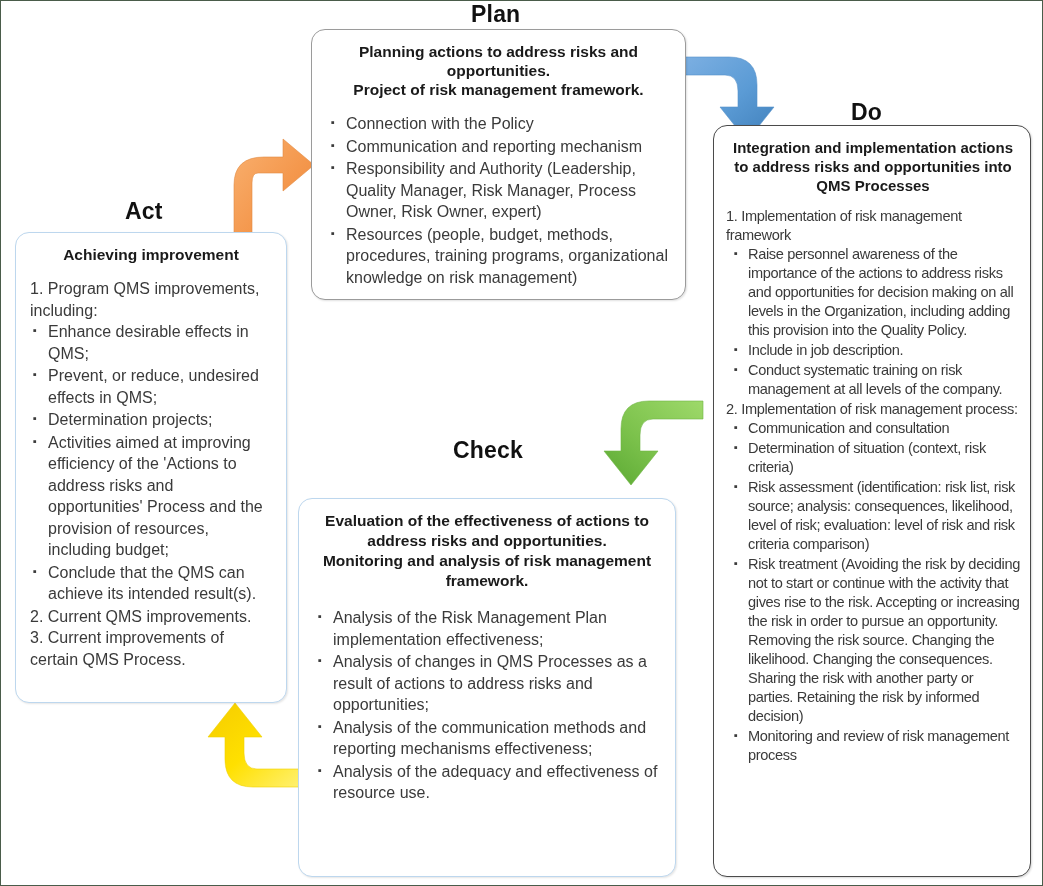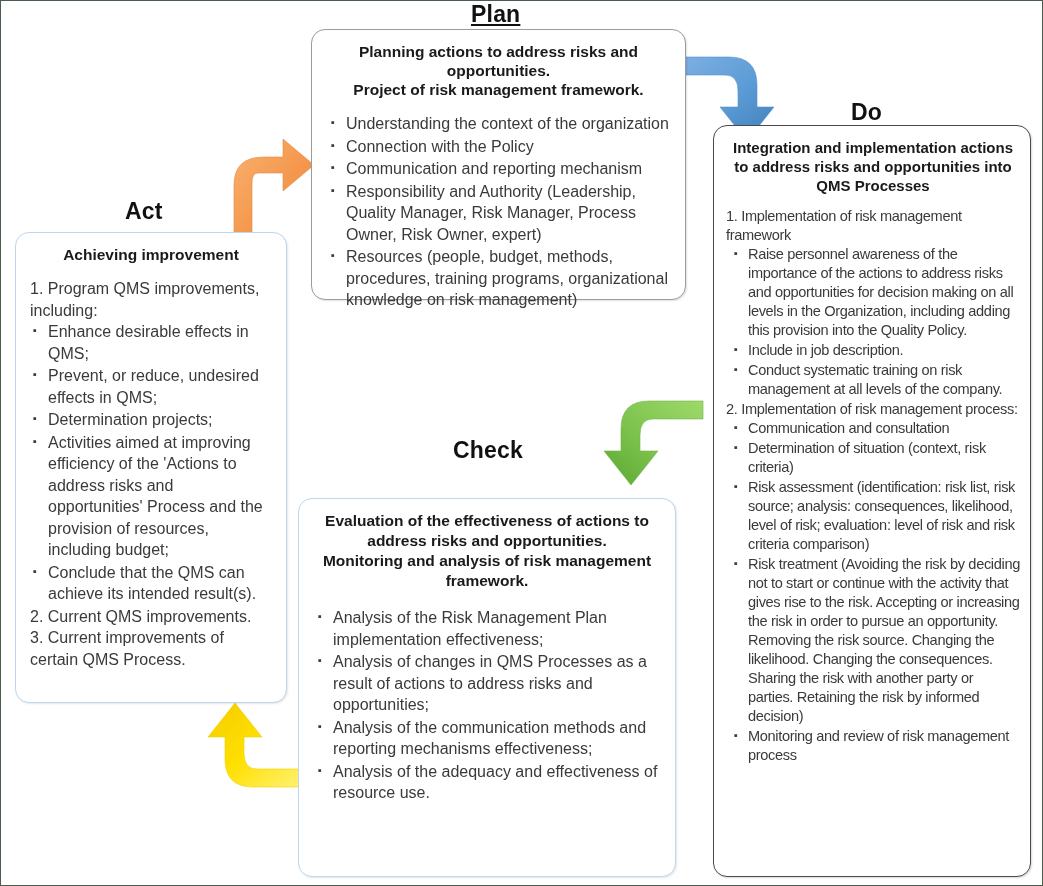--- a/index.html
+++ b/index.html
@@ -77,21 +77,21 @@
     left: -15px;
     top: -1px;
     font-size: 11px;
     color: #3a3a3a;
   }
   .numline {
     margin: 0;
   }
 
   
-  #plan-title { left: 470px; top: 0; text-decoration: underline; }
+  #plan-title { left: 470px; top: 0; }
   #plan-box { left: 310px; top: 28px; width: 375px; height: 271px; }
   #plan-box .box-heading { font-size: 15.5px; line-height: 19px; }
   #plan-box .box-body { font-size: 16px; line-height: 21.5px; margin-top: 14px; }
 
   
   #do-title { left: 850px; top: 98px; }
   #do-box { left: 712px; top: 124px; width: 318px; height: 752px; }
   #do-box .box-inner { padding: 12px 10px 8px 12px; }
   #do-box .box-heading { font-size: 15px; line-height: 19px; }
   #do-box .box-body { font-size: 14.6px; line-height: 19px; margin-top: 12px; }
@@ -170,21 +170,20 @@
   <div class="phase-title" id="plan-title">Plan</div>
 
   <div class="box grayborder" id="plan-box">
     <div class="box-inner">
       <div class="box-heading">
         <div>Planning actions to address risks and opportunities.</div>
         <div>Project of risk management framework.</div>
       </div>
       <div class="box-body">
         <ul class="bul">
-          <li>Understanding the context of the organization</li>
           <li>Connection with the Policy</li>
           <li>Communication and reporting mechanism</li>
           <li>Responsibility and Authority (Leadership, Quality Manager, Risk Manager, Process Owner, Risk Owner, expert)</li>
           <li>Resources (people, budget, methods, procedures, training programs, organizational knowledge on risk management)</li>
         </ul>
       </div>
     </div>
   </div>
 
   <div class="phase-title" id="do-title">Do</div>

